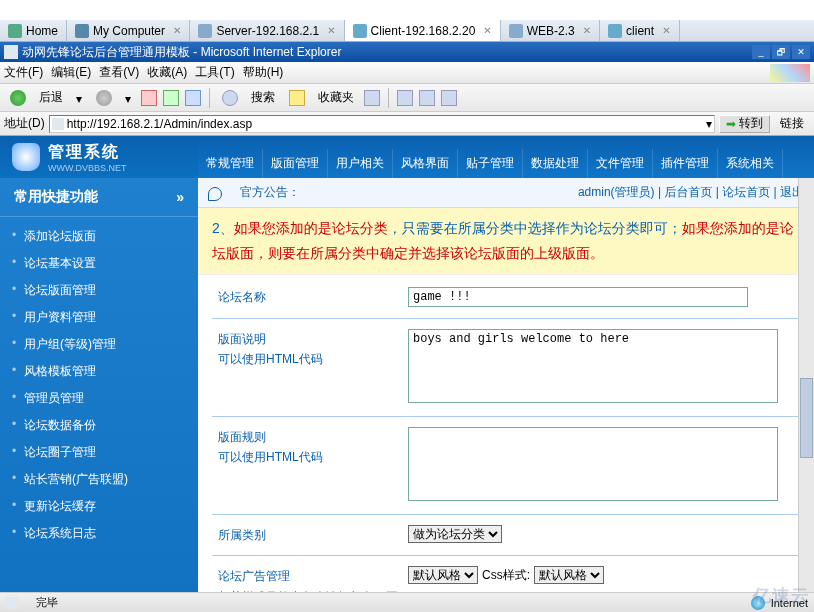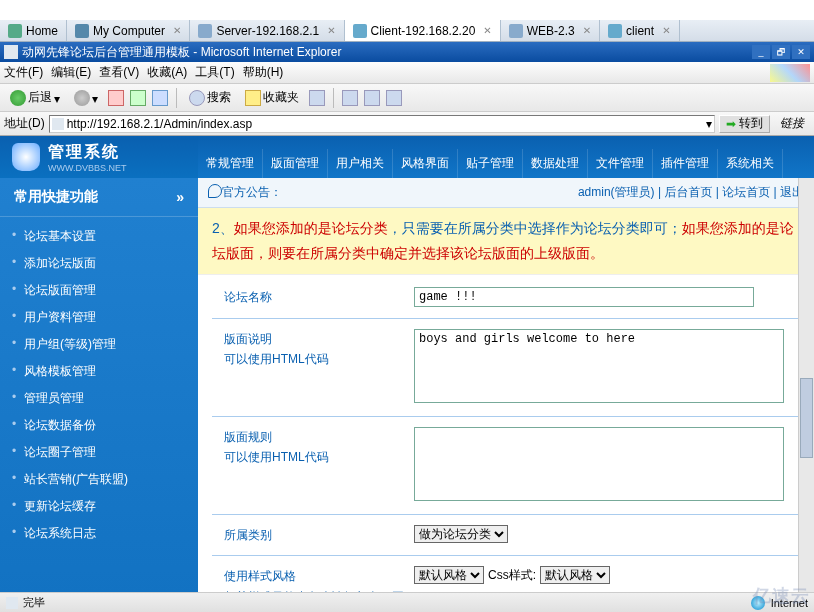--- a/index.html
+++ b/index.html
@@ -23,75 +23,75 @@
 .ie-winbtns { display: flex; gap: 2px; }
 .ie-winbtn { width: 18px; height: 14px; background: #3070c0; color: #fff; font-size: 9px; text-align: center; line-height: 14px; cursor: pointer; }
 
 
 .ie-menus { height: 22px; background: linear-gradient(#fdfdfd, #e8e8e8); display: flex; align-items: center; padding: 0 4px; gap: 8px; border-bottom: 1px solid #ccc; position: relative; }
 .ie-menus span { cursor: pointer; }
 .ie-flag { position: absolute; right: 4px; top: 2px; width: 40px; height: 18px; background: linear-gradient(45deg, #ff6, #9cf, #f66); opacity: 0.7; }
 
 
 .ie-toolbar { height: 28px; background: linear-gradient(#f8f8f8, #e8e8e8); display: flex; align-items: center; padding: 0 6px; gap: 6px; border-bottom: 1px solid #ccc; }
-.tb-btn { display: flex; align-items: flex-end; gap: 2px; cursor: pointer; padding: 2px 4px; }
+.tb-btn { display: flex; align-items: flex-end; gap: 13px; cursor: pointer; padding: 2px 4px; }
 .tb-ico { width: 16px; height: 16px; border-radius: 50%; display: inline-block; }
 .tb-back { background: radial-gradient(#6c6, #393); }
 .tb-fwd { background: radial-gradient(#ccc, #999); }
 .tb-small { width: 16px; height: 16px; display: inline-block; background: #ccd9ee; border:1px solid #99b; }
 .tb-sep { width: 1px; height: 20px; background: #bbb; margin: 0 2px; }
 
 
 .ie-addr { height: 24px; background: linear-gradient(#f8f8f8, #e8e8e8); display: flex; align-items: center; padding: 0 4px; gap: 4px; border-bottom: 1px solid #aaa; }
 .addr-label { white-space: nowrap; }
 .addr-box { flex: 1; display: flex; align-items: center; background: #fff; border: 1px inset #ccc; height: 18px; padding: 0 2px; gap: 3px; }
 .addr-box input { flex: 1; border: none; outline: none; font-size: 12px; }
 .addr-go { padding: 0 6px; background: #e0e0e0; border: 1px outset #fff; cursor: pointer; display:flex; align-items:center; gap:3px; height:18px; }
-.addr-links { padding: 0 6px; cursor:pointer;font-style:italic; }
+.addr-links { padding: 0 6px; cursor:pointer; }
 
 
 .admin-hdr { height: 42px; background: linear-gradient(#0a60b0, #0a70c0); display: flex; align-items: stretch; }
 .admin-logo { width: 198px; display: flex; align-items: center; padding-left: 12px; gap: 8px; color: #fff; }
 .logo-shield { width: 28px; height: 28px; background: radial-gradient(#fff, #6af); border-radius: 6px 6px 10px 10px; }
 .logo-txt { font-size: 16px; font-weight: bold; letter-spacing: 2px; }
 .logo-url { font-size: 9px; color: #ace; }
 .admin-nav { flex: 1; display: flex; align-items: flex-end; background: linear-gradient(#0a60b0, #1075c8); }
 .nav-item { padding: 6px 8px; color: #fff; font-size: 12px; cursor: pointer; border-right: 1px solid rgba(255,255,255,0.15); }
 
 
 .admin-body { display: flex; height: 480px; }
 .sidebar { width: 198px; background: linear-gradient(#2080d0, #1070c0); color: #fff; overflow: hidden; }
 .side-hdr { padding: 10px 14px; font-size: 14px; font-weight: bold; display: flex; justify-content: space-between; align-items: center; border-bottom: 1px solid rgba(255,255,255,0.2); }
 .side-list { padding: 6px 0; }
 .side-item { padding: 5px 16px 5px 24px; position: relative; cursor: pointer; font-size: 12px; }
 .side-item:before { content: "•"; position: absolute; left: 12px; color: #ace; }
 
 .content { flex: 1; background: #fff; overflow-y: auto; position: relative; }
 .announce { background: #f0f6fb; border-bottom: 1px solid #cde; padding: 6px 10px; display: flex; justify-content: space-between; color: #0a60b0; }
-.ann-left { display:flex; align-items:flex-start; gap:0; }
+.ann-left { display:flex; align-items:flex-end; gap:18px; }
 .ann-ico { width:14px; height:14px; border:1px solid #0a60b0; border-radius: 50% 50% 50% 0; display:inline-block; }
 .announce a { color: #0a60b0; text-decoration: none; }
 .notice { padding: 8px 14px; font-size: 14px; line-height: 1.8; background: #fef9c3; border-bottom: 1px solid #eee; }
 .notice .blue { color: #0a60b0; }
 .red { color: #c00; }
 
 .form-area { padding: 6px 0; }
-.form-row { display: flex; padding: 6px 26px; gap: 10px; align-items: flex-start; }
+.form-row { display: flex; padding: 6px 20px; gap: 10px; align-items: flex-start; }
 .form-label { width: 180px; color: #0a60b0; font-size: 12px; line-height: 1.7; }
 .form-label .sub { display: block; }
 .form-ctrl { flex: 1; }
 .form-ctrl input[type=text] { width: 340px; border: 1px solid #7a9; padding: 2px 4px; font-family: "Courier New", monospace; font-size: 12px; }
 .form-ctrl textarea { width: 370px; height: 74px; border: 1px solid #7a9; padding: 2px 4px; font-family: "Courier New", monospace; font-size: 12px; resize: none; }
 .form-ctrl select { border: 1px solid #666; font-size: 12px; background:#efefef; }
 .hr { border-top: 1px solid #ace; margin: 4px 14px; }
 
 .css-row { display:flex; align-items:center; gap:4px; color:#000; }
 
 
-.ie-status { position: absolute; bottom: 0; left: 0; right: 0; height: 20px; background: linear-gradient(#f0f0f0, #e0e0e0); border-top: 1px solid #ccc; display: flex; align-items: center; padding: 0 6px; gap: 5px; font-size: 11px; }
+.ie-status { position: absolute; bottom: 0; left: 0; right: 0; height: 20px; background: linear-gradient(#f0f0f0, #e0e0e0); border-top: 1px solid #ccc; display: flex; align-items: center; padding: 0 6px; gap: 18px; font-size: 11px; }
 .status-right { margin-left: auto; display: flex; align-items: center; gap: 6px; }
 .ie-globe { width:14px; height:14px; background: radial-gradient(#bef, #08c); border-radius:50%; display:inline-block; }
 
 
 .watermark { position: absolute; right: 4px; bottom: 4px; color: rgba(120,140,180,0.35); font-size: 18px; font-weight: bold; letter-spacing: 1px; pointer-events: none; }
 
 
 .scroll-v { position:absolute; right:0; top:0; bottom:20px; width:16px; background:#e8e8e8; border-left:1px solid #ccc; }
 .scroll-thumb { position:absolute; left:1px; right:1px; top:200px; height:80px; background:#c0cde0; border:1px solid #9ab; }
 </style>
@@ -216,22 +216,22 @@
     </div>
 </div>
 
 <div class="admin-body">
   <div class="sidebar">
     <div class="side-hdr">
       <span>常用快捷功能</span>
       <span>»</span>
     </div>
     <div class="side-list" id="side-list">
+        <div class="side-item">添加论坛版面</div>
         <div class="side-item">论坛基本设置</div>
-        <div class="side-item">添加论坛版面</div>
         <div class="side-item">论坛版面管理</div>
         <div class="side-item">用户资料管理</div>
         <div class="side-item">用户组(等级)管理</div>
         <div class="side-item">风格模板管理</div>
         <div class="side-item">管理员管理</div>
         <div class="side-item">论坛数据备份</div>
         <div class="side-item">论坛圈子管理</div>
         <div class="side-item">站长营销(广告联盟)</div>
         <div class="side-item">更新论坛缓存</div>
         <div class="side-item">论坛系统日志</div>
@@ -284,21 +284,21 @@
       <div class="form-row">
         <div class="form-label">所属类别</div>
         <div class="form-ctrl">
           <select><option>做为论坛分类</option></select>
         </div>
       </div>
       <div class="hr"></div>
 
       <div class="form-row">
         <div class="form-label">
-          <span>使用样式风格</span>
+          <span>论坛广告管理</span>
           <span class="sub">相关样式风格中包含论坛颜色、图片</span>
         </div>
         <div class="form-ctrl css-row">
           <select><option>默认风格</option></select>
           <span>Css样式:</span>
           <select><option>默认风格</option></select>
         </div>
       </div>
     </div>
 

